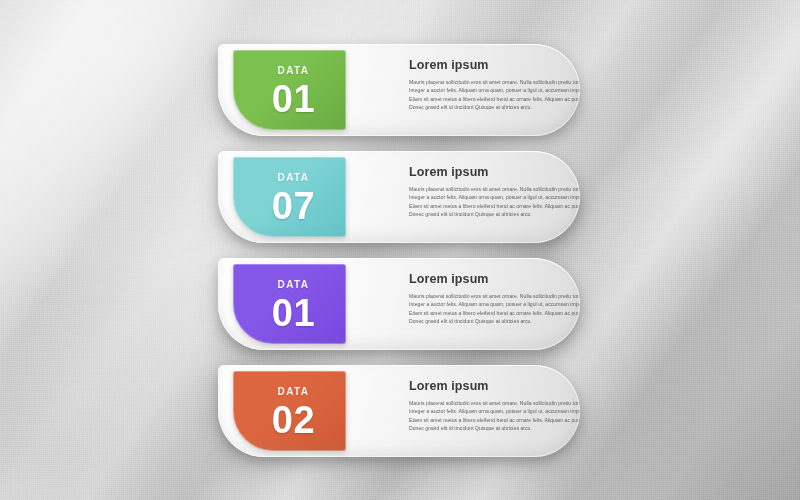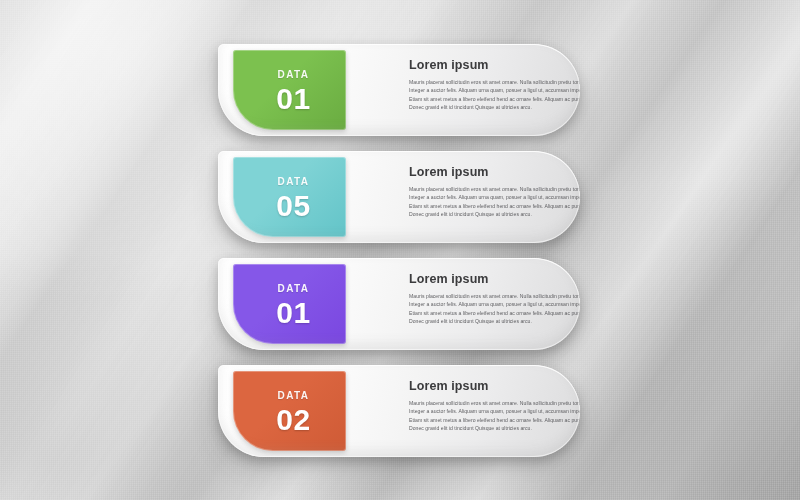--- a/index.html
+++ b/index.html
@@ -137,21 +137,21 @@
     font-size:10px;
     font-weight:bold;
     letter-spacing:1.4px;
     line-height:1;
     margin-bottom:4px;
     text-shadow:0 1px 1px rgba(0,0,0,0.14);
   }
 
   .tab-number {
     color:#ffffff;
-    font-size:30px;
+    font-size:38px;
     font-weight:bold;
     letter-spacing:0.5px;
     line-height:1;
     text-shadow:0 1px 2px rgba(0,0,0,0.20);
   }
 
   
   .content {
     position:absolute;
     left:147px;
@@ -193,21 +193,21 @@
     </div>
     <div class="content">
       <div class="heading">Lorem ipsum</div>
       <div class="body-text">Mauris placerat sollicitudin eros sit amet ornare. Nulla sollicitudin pretiu tortor et lacinia. Integer a auctor felis. Aliquam urna quam, posuer a ligul ut, accumsan imperdiet urna. Etiam sit amet metus a libero eleifend hend ac ornare felis. Aliquam ac purus justo. Donec gravid elit id tincidunt Quisque at ultricies arcu.</div>
     </div>
   </div>
 
   <div class="card card-2">
     <div class="tab" style="background:linear-gradient(135deg,#7fd3d5 0%,#7fd3d5 42%,#63c4c8 100%);">
       <div class="tab-label">DATA</div>
-      <div class="tab-number">05</div>
+      <div class="tab-number">07</div>
     </div>
     <div class="content">
       <div class="heading">Lorem ipsum</div>
       <div class="body-text">Mauris placerat sollicitudin eros sit amet ornare. Nulla sollicitudin pretiu tortor et lacinia. Integer a auctor felis. Aliquam urna quam, posuer a ligul ut, accumsan imperdiet urna. Etiam sit amet metus a libero eleifend hend ac ornare felis. Aliquam ac purus justo. Donec gravid elit id tincidunt Quisque at ultricies arcu.</div>
     </div>
   </div>
 
   <div class="card card-3">
     <div class="tab" style="background:linear-gradient(135deg,#8557e8 0%,#8557e8 42%,#7a47e0 100%);">
       <div class="tab-label">DATA</div>

